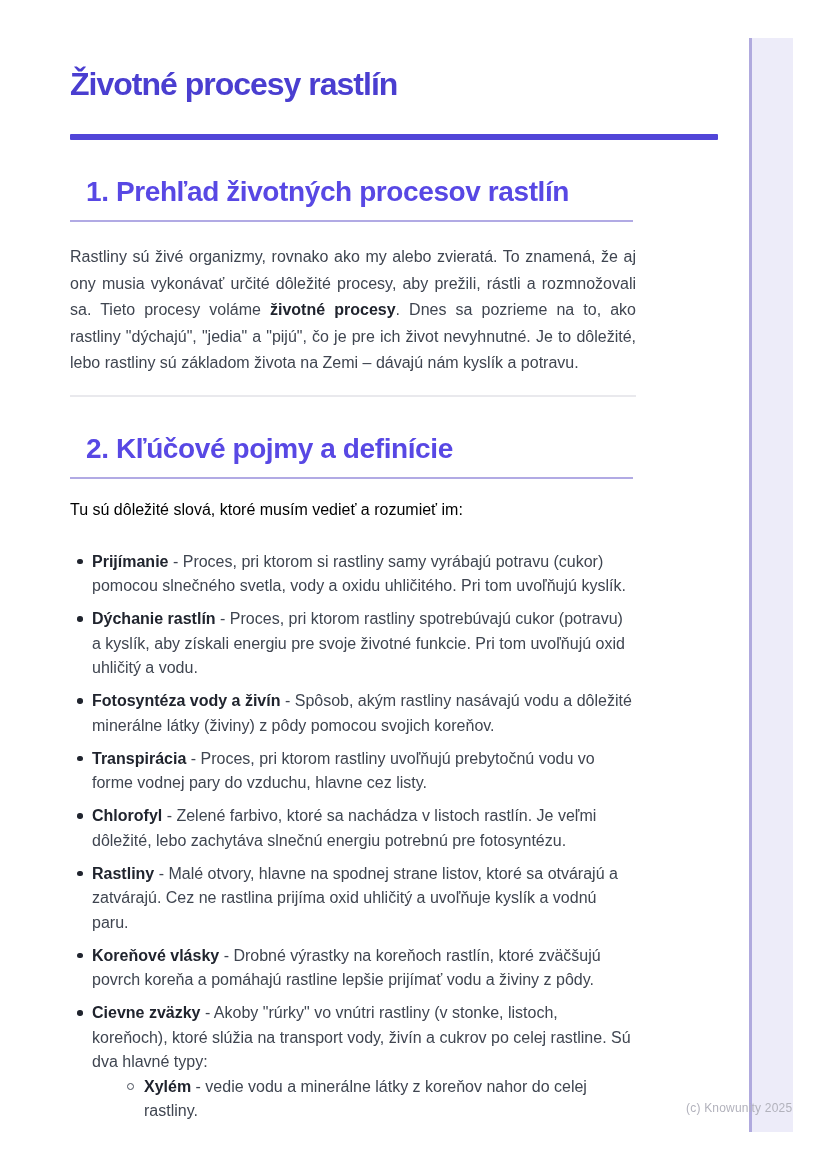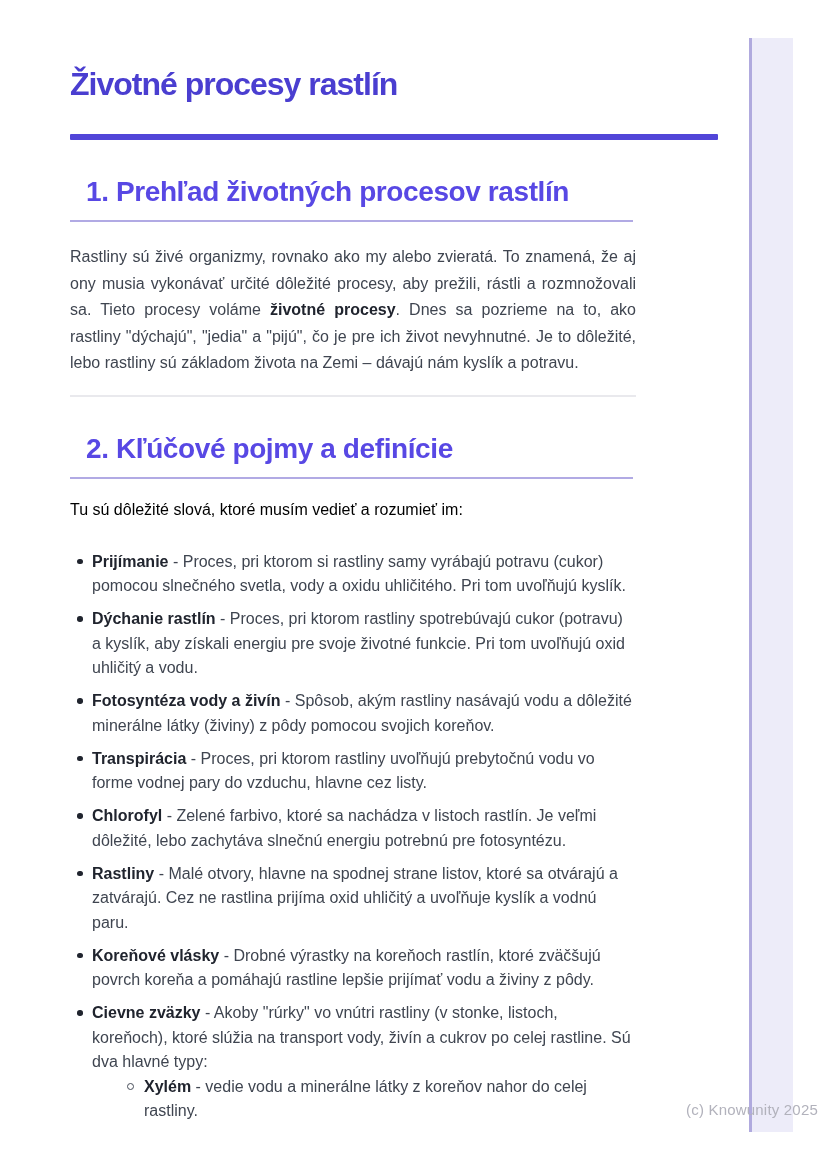--- a/index.html
+++ b/index.html
@@ -126,21 +126,21 @@
     height: 1094px;
     box-sizing: border-box;
     background: #edecf9;
     border-left: 3px solid #b0aade;
     z-index: 1;
   }
   .watermark {
     position: absolute;
     left: 686px;
     top: 1101px;
-    font-size: 15px;
+    font-size: 12px;
     letter-spacing: 0.2px;
     color: #b2b2bc;
     z-index: 2;
     white-space: nowrap;
   }
 </style>
 </head>
 <body>
 
 <div class="page">

